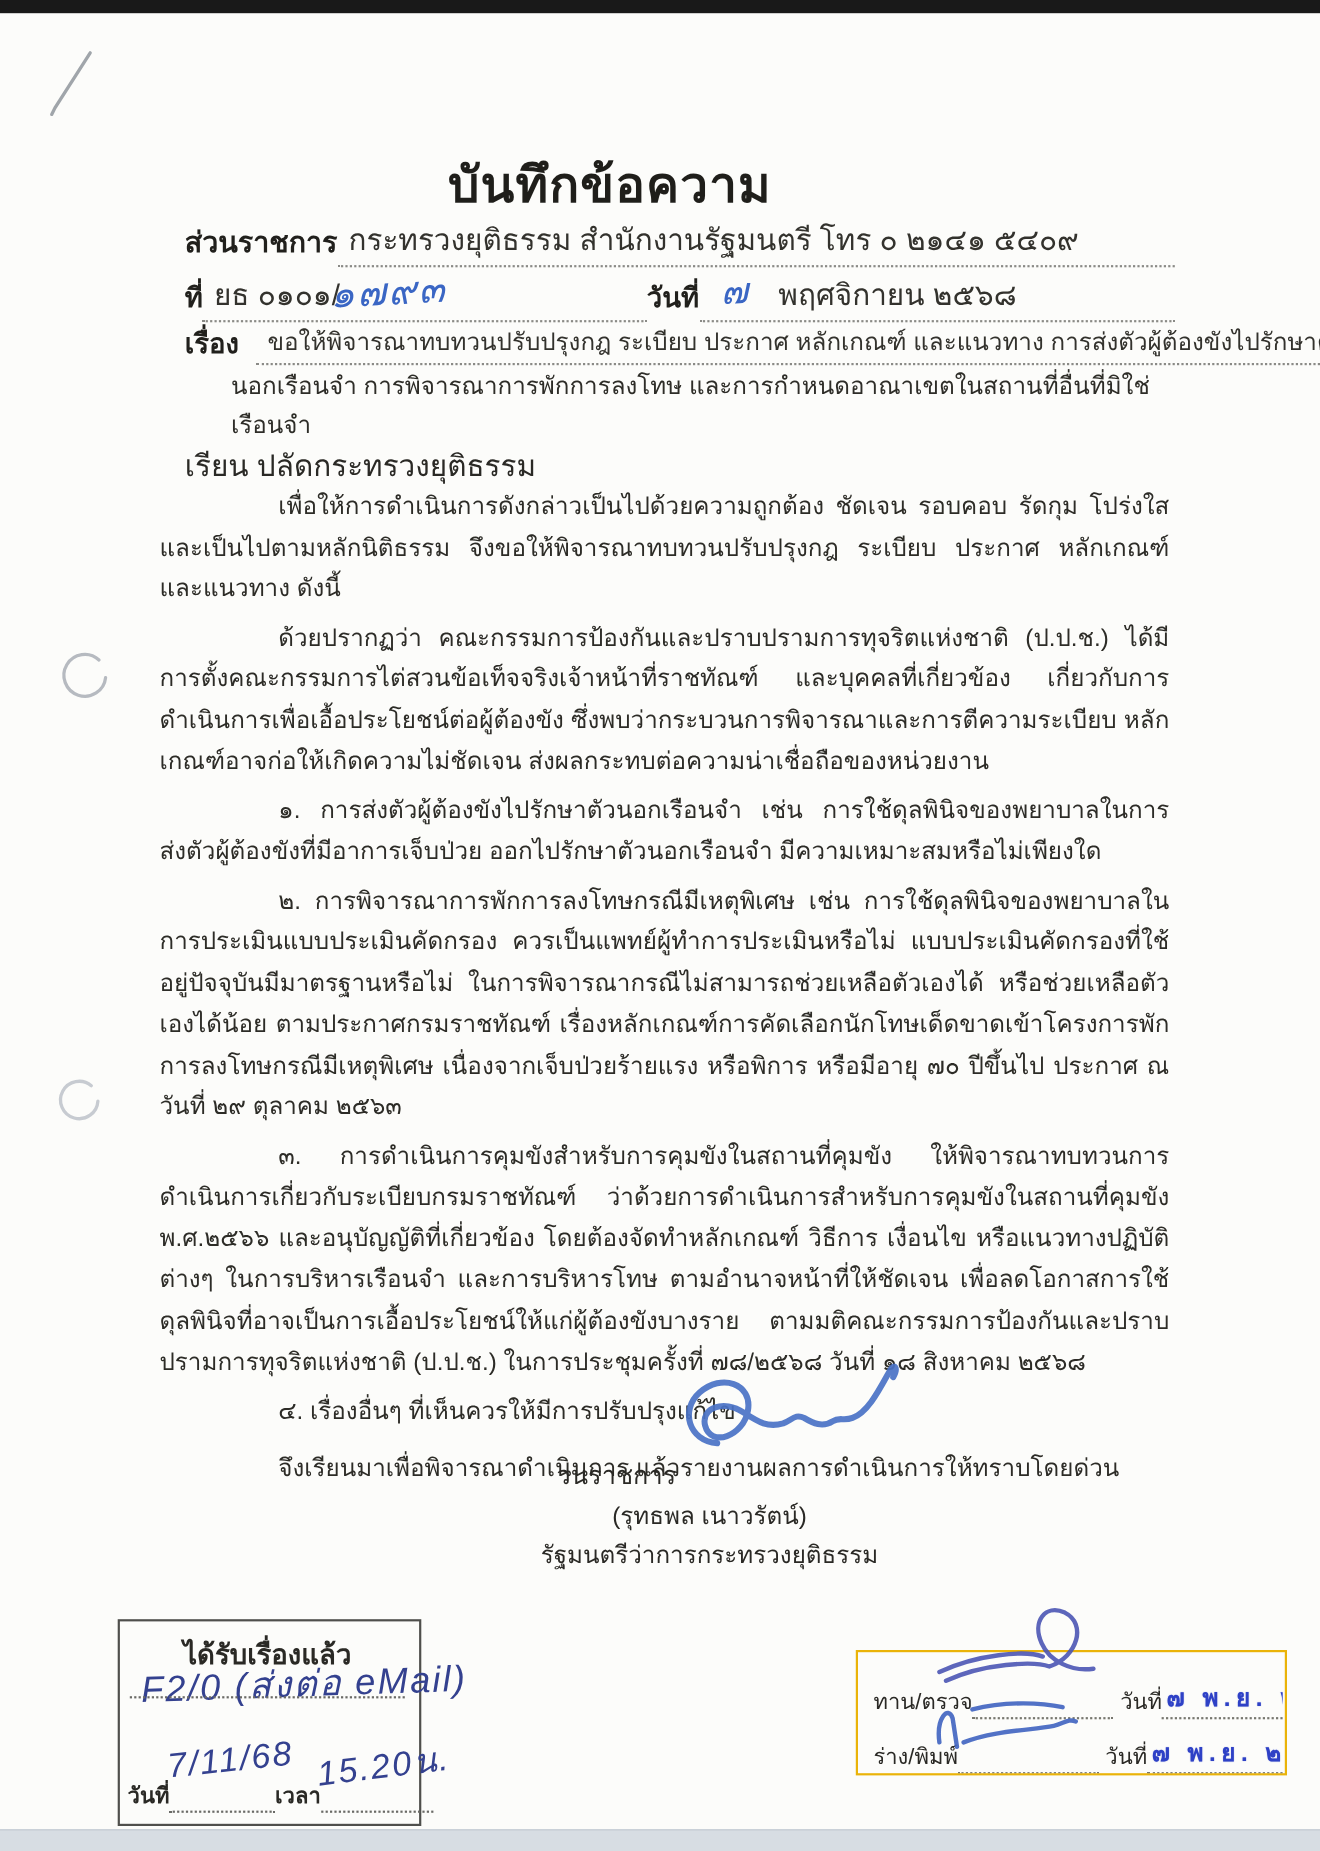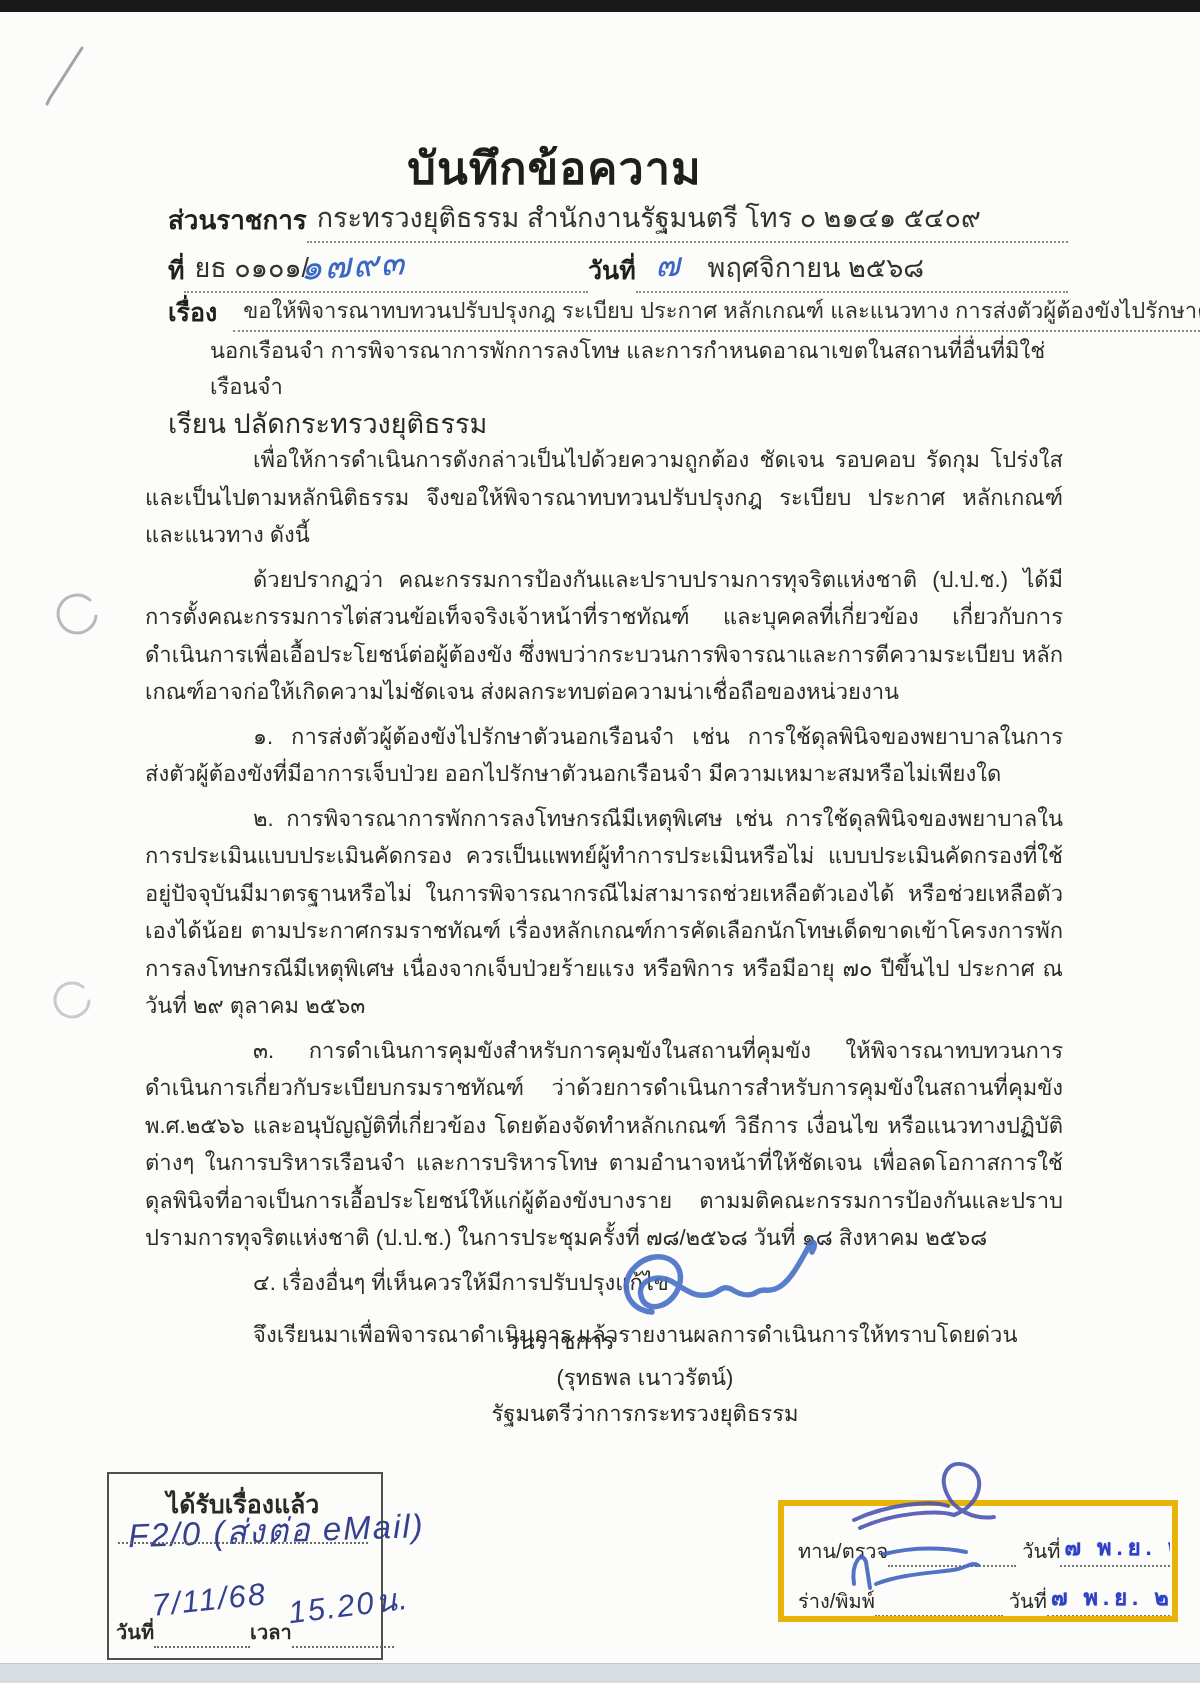--- a/index.html
+++ b/index.html
@@ -62,21 +62,21 @@
   .received-number{position:absolute;left:128px;top:1502px;width:420px;font-size:33px;transform:rotate(-2deg);white-space:nowrap;}
   .received-dotline1{position:absolute;left:118px;top:1542px;width:250px;border-bottom:2px dotted #6a6a66;}
   .received-daterow{position:absolute;left:116px;top:1616px;display:flex;align-items:flex-end;width:300px;font-size:20px;font-weight:bold;color:#2a2925;}
   .received-daterow .dots{border-bottom:2px dotted #6a6a66;padding:0 2px;}
   .received-daterow .dots.d1{width:92px;}
   .received-daterow .dots.d2{width:98px;}
   .hw-recdate{position:absolute;left:152px;top:1582px;font-size:31px;transform:rotate(-6deg);white-space:nowrap;}
   .hw-rectime{position:absolute;left:288px;top:1580px;font-size:31px;transform:rotate(-7deg);white-space:nowrap;}
 
   
-  .check-box{position:absolute;left:778px;top:1500px;width:388px;height:110px;border:6px solid #eab308;overflow:hidden;}
+  .check-box{position:absolute;left:778px;top:1500px;width:388px;height:110px;border:2px solid #eab308;overflow:hidden;}
   .check-row{position:absolute;left:14px;display:flex;align-items:flex-end;width:372px;font-size:20px;color:#2a2925;}
   .check-row.r1{top:24px;}
   .check-row.r2{top:74px;}
   .check-row .dots{border-bottom:2px dotted #77776f;}
   .check-row .dots.sig{width:128px;}
   .check-row .dots.date{flex:1;padding-left:4px;overflow:hidden;}
   .stamp-date{
     font-weight:bold;font-size:22px;color:#2e41c6;letter-spacing:5px;white-space:nowrap;
     text-shadow:0 0 1px rgba(46,65,198,.55);
   }

